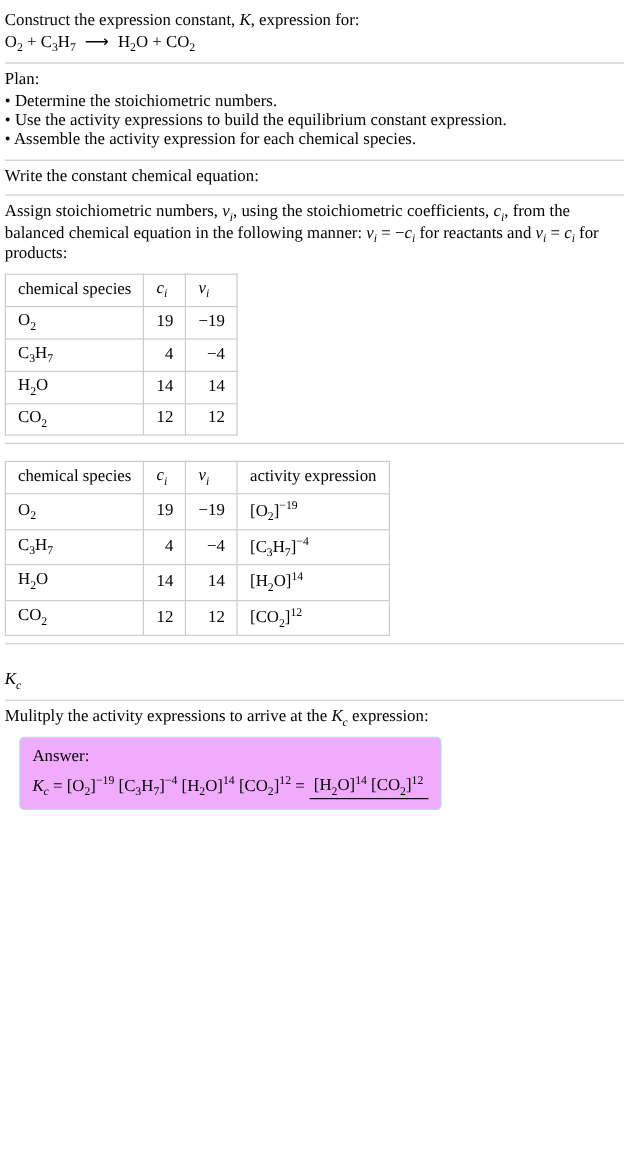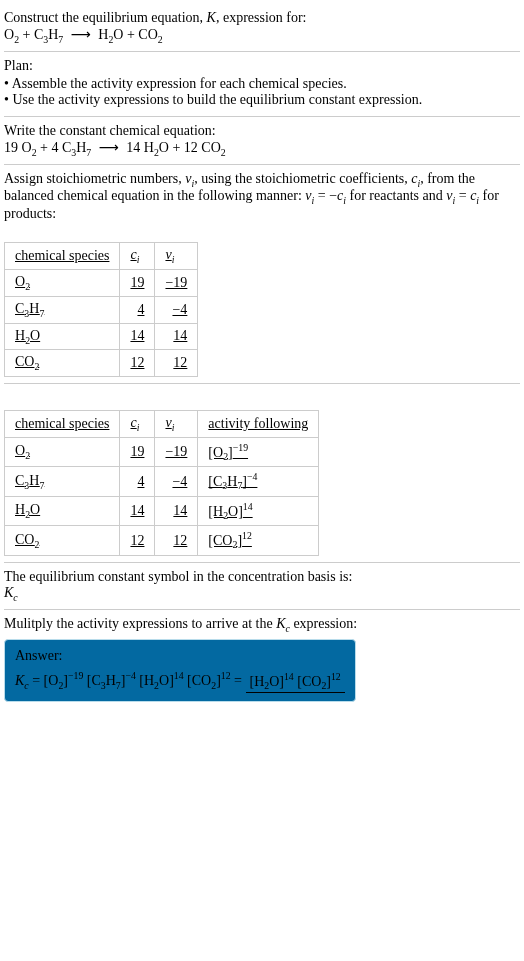--- a/index.html
+++ b/index.html
@@ -20,39 +20,39 @@
     border-bottom: none;
   }
   .equation {
     font-family: Liberation Serif, serif;
   }
   sub, sup {
     font-size: 0.7em;
   }
   table.data {
     border-collapse: collapse;
-    margin-top: 20px;
-    text-decoration: underline;
+    margin-top: 8px;
   }
   table.data th, table.data td {
     border: 1px solid #ccc;
     padding: 4px 10px;
     text-align: left;
     font-weight: normal;
   }
   table.data td.num {
     text-align: right;
   }
   .answer-box {
-    background: #0369a1;
+    background: #f0abfc;
     border: 1px solid #b8dceb;
     border-radius: 4px;
     padding: 8px 10px;
     margin-top: 6px;
     display: inline-block;
+    margin-left: 12px;
   }
   .answer-label {
     display: block;
     margin-bottom: 6px;
   }
   .frac {
     display: inline-block;
     vertical-align: middle;
     text-align: left;
   }
@@ -81,44 +81,40 @@
   }
   ul.plan li::before {
     content: "• ";
   }
 </style>
 </head>
 <body>
 
 <div class="section">
   <span>
-    <span>Construct the equilibrium equation, </span><span class="ital">K</span><span>, expression for:</span>
+    <span>Construct the expression constant, </span><span class="ital">K</span><span>, expression for:</span>
   </span><br>
   <span class="equation">
     <span>O</span><sub>2</sub><span> + C</span><sub>3</sub><span>H</span><sub>7</sub>
     <span class="arrow">⟶</span>
     <span>H</span><sub>2</sub><span>O + CO</span><sub>2</sub>
   </span>
 </div>
 
 <div class="section">
   <span>Plan:</span>
   <ul class="plan">
+    <li>Determine the stoichiometric numbers.</li>
+    <li>Use the activity expressions to build the equilibrium constant expression.</li>
     <li>Assemble the activity expression for each chemical species.</li>
-    <li>Use the activity expressions to build the equilibrium constant expression.</li>
   </ul>
 </div>
 
 <div class="section">
   <span>Write the constant chemical equation:</span><br>
-  <span class="equation">
-    <span>19 O</span><sub>2</sub><span> + 4 C</span><sub>3</sub><span>H</span><sub>7</sub>
-    <span class="arrow">⟶</span>
-    <span> 14 H</span><sub>2</sub><span>O + 12 CO</span><sub>2</sub>
-  </span>
 </div>
 
 <div class="section">
   <span>
     <span>Assign stoichiometric numbers, </span><span class="ital">ν</span><sub class="ital">i</sub><span>, using the stoichiometric coefficients, </span><span class="ital">c</span><sub class="ital">i</sub><span>, from the balanced chemical equation in the following manner: </span><span class="ital">ν</span><sub class="ital">i</sub><span> = −</span><span class="ital">c</span><sub class="ital">i</sub><span> for reactants and </span><span class="ital">ν</span><sub class="ital">i</sub><span> = </span><span class="ital">c</span><sub class="ital">i</sub><span> for products:</span>
   </span>
   <table class="data">
     <tbody>
         <tr>
       <th>chemical species</th>
@@ -149,21 +145,21 @@
     </table>
 </div>
 
 <div class="section">
   <table class="data">
     <tbody>
         <tr>
       <th>chemical species</th>
       <th><span class="ital">c</span><sub class="ital">i</sub></th>
       <th><span class="ital">ν</span><sub class="ital">i</sub></th>
-      <th>activity following</th>
+      <th>activity expression</th>
     </tr>
     <tr>
       <td><span>O</span><sub>2</sub></td>
       <td class="num">19</td>
       <td class="num">−19</td>
       <td><span>[O</span><sub>2</sub><span>]</span><sup>−19</sup></td>
     </tr>
     <tr>
       <td><span>C</span><sub>3</sub><span>H</span><sub>7</sub></td>
       <td class="num">4</td>
@@ -180,21 +176,21 @@
       <td><span>CO</span><sub>2</sub></td>
       <td class="num">12</td>
       <td class="num">12</td>
       <td><span>[CO</span><sub>2</sub><span>]</span><sup>12</sup></td>
     </tr>
   </tbody>
     </table>
 </div>
 
 <div class="section">
-  <span>The equilibrium constant symbol in the concentration basis is:</span><br>
+  <br>
   <span class="kc"><span>K</span><sub>c</sub></span>
 </div>
 
 <div class="section">
   <span>
     <span>Mulitply the activity expressions to arrive at the </span><span class="ital">K</span><sub class="ital">c</sub><span> expression:</span>
   </span>
   <div class="answer-box">
     <span class="answer-label">Answer:</span>
     <span style="white-space:nowrap;">

